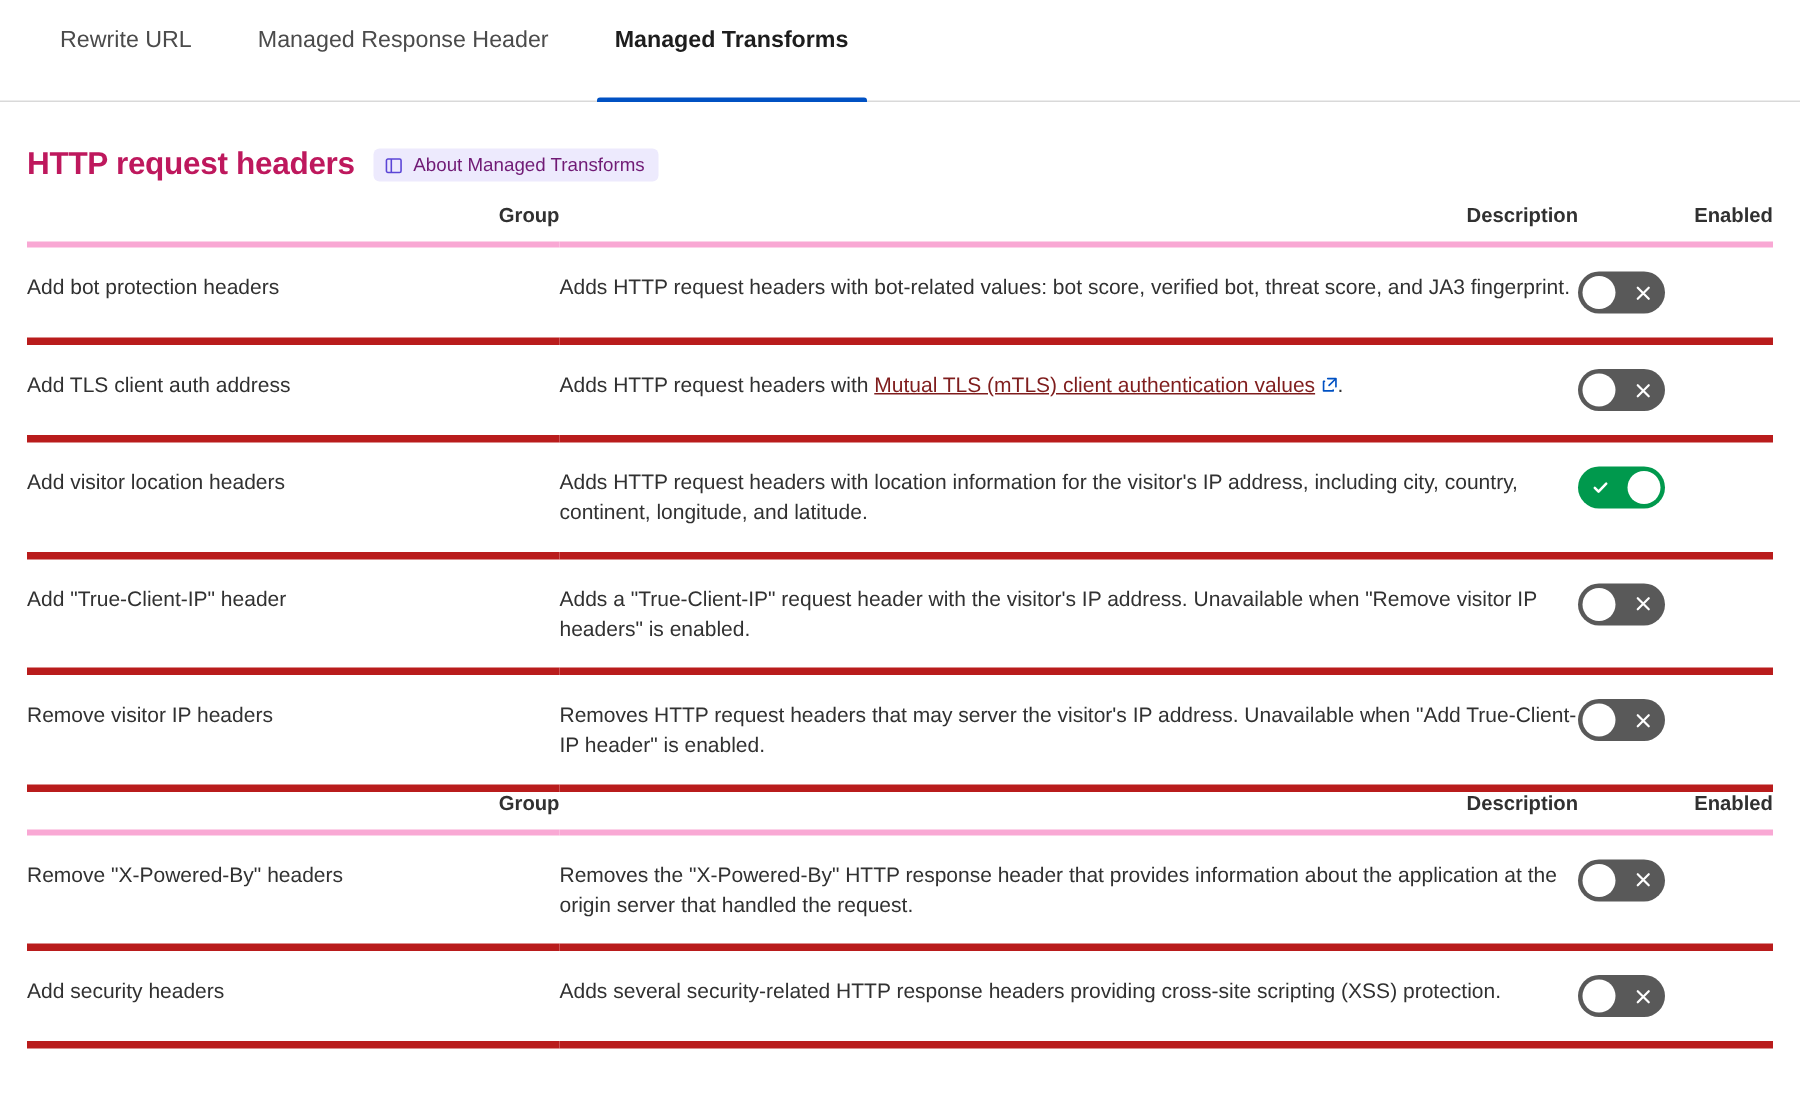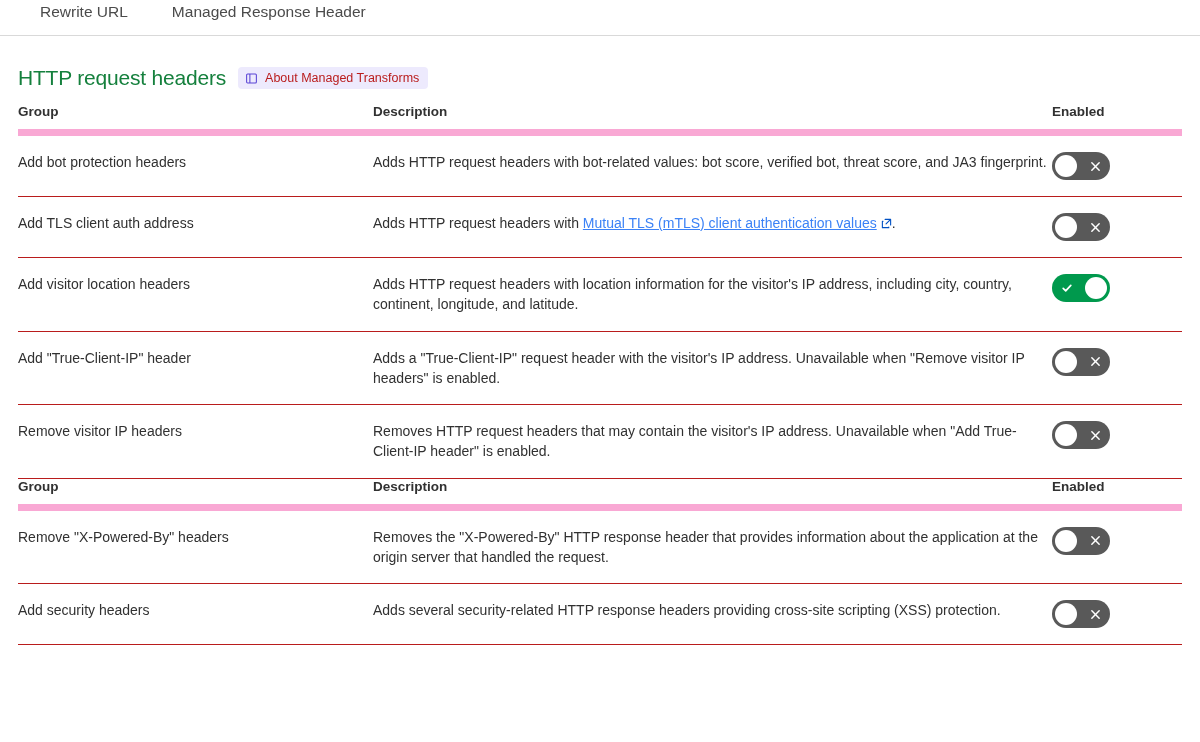--- a/index.html
+++ b/index.html
@@ -8,22 +8,21 @@
     width: 1200px; height: 742px;
     background: #ffffff;
     font-family: "Liberation Sans", sans-serif;
     color: #313131;
     overflow: hidden;
   }
 
   
   .tabbar {
     display: flex;
-    align-items: flex-end;
-    height: 36px;
+    height: 68px;
     border-bottom: 1px solid #d9d9d9;
     padding: 0 0 0 18px;
     gap: 0;
   }
   .tab {
     font-size: 15.5px;
     color: #4b4b4b;
     padding: 0 22px 14px 22px;
     cursor: pointer;
     white-space: nowrap;
@@ -49,74 +48,74 @@
   .content { padding: 0 18px; }
 
   .section-head {
     display: flex;
     align-items: center;
     gap: 12px;
     margin: 30px 0 14px 0;
   }
   .section-title {
     font-size: 21px;
-    font-weight: normal;
-    color: #15803d;
+    font-weight: bold;
+    color: #be185d;
     letter-spacing: -0.2px;
   }
   .about-pill {
     display: inline-flex;
     align-items: flex-end;
     gap: 7px;
     background: #edeafd;
-    color: #b91c1c;
+    color: #701a75;
     border-radius: 4px;
     padding: 4px 9px 4px 7px;
     font-size: 12.5px;
     cursor: pointer;
     white-space: nowrap;
   }
   .about-pill .bookicon {
     display: inline-block;
     width: 13px; height: 13px;
     line-height: 0;
   }
 
   
   table.mt {
     width: 100%;
     border-collapse: collapse;
     table-layout: fixed;
   }
   table.mt th {
-    text-align: left;
+    text-align: right;
     font-size: 13.5px;
     font-weight: bold;
     color: #313131;
     padding: 0 0 10px 0;
-    border-bottom: 7px solid #f9a8d4;
+    border-bottom: 4px solid #f9a8d4;
   }
   table.mt td {
     padding: 16px 0;
-    border-bottom: 1px solid #b91c1c;
+    border-bottom: 5px solid #b91c1c;
     vertical-align: top;
     font-size: 14px;
     color: #313131;
     line-height: 1.45;
   }
   .col-group { width: 355px; padding-right: 16px; }
   .col-desc  { width: auto; padding-right: 30px; }
   .col-enabled { width: 130px; }
   th.col-enabled, td.col-enabled { text-align: left; }
 
   td.col-group { color: #333; }
   td.col-desc { max-width: 700px; }
 
   .desc-link {
-    color: #3b82f6;
+    color: #7f1d1d;
     text-decoration: underline;
     text-align: center;
   }
   .ext-icon {
     display: inline-block;
     width: 11px; height: 11px;
     margin-left: 4px;
     vertical-align: -1px;
   }
 
@@ -153,20 +152,21 @@
   .toggle.on .mark { right: auto; left: 9px; }
 
   .cross, .check { display: block; }
 </style>
 </head>
 <body>
 
 <div class="tabbar">
   <button class="tab">Rewrite URL</button>
   <button class="tab">Managed Response Header</button>
+  <button class="tab active">Managed Transforms</button>
 </div>
 
 <div class="content">
 
   <div class="section-head">
     <div class="section-title">HTTP request headers</div>
     <div class="about-pill">
       <span class="bookicon">
         <svg width="13" height="13" viewBox="0 0 16 16" fill="none" xmlns="http://www.w3.org/2000/svg">
           <rect x="2" y="2.5" width="12" height="11" rx="1.2" stroke="#5b45d6" stroke-width="1.3"></rect>
@@ -246,21 +246,21 @@
               <svg class="cross" width="11" height="11" viewBox="0 0 12 12">
                   <path d="M2 2 L10 10 M10 2 L2 10" stroke="#ffffff" stroke-width="1.6" stroke-linecap="round"></path>
                 </svg>
             </span>
           </span>
         </td>
       </tr>
 
       <tr>
         <td class="col-group">Remove visitor IP headers</td>
-        <td class="col-desc">Removes HTTP request headers that may contain the visitor's IP address. Unavailable when "Add True-Client-IP header" is enabled.</td>
+        <td class="col-desc">Removes HTTP request headers that may server the visitor's IP address. Unavailable when "Add True-Client-IP header" is enabled.</td>
         <td class="col-enabled">
           <span class="toggle">
             <span class="knob"></span>
             <span class="mark">
               <svg class="cross" width="11" height="11" viewBox="0 0 12 12">
                   <path d="M2 2 L10 10 M10 2 L2 10" stroke="#ffffff" stroke-width="1.6" stroke-linecap="round"></path>
                 </svg>
             </span>
           </span>
         </td>

